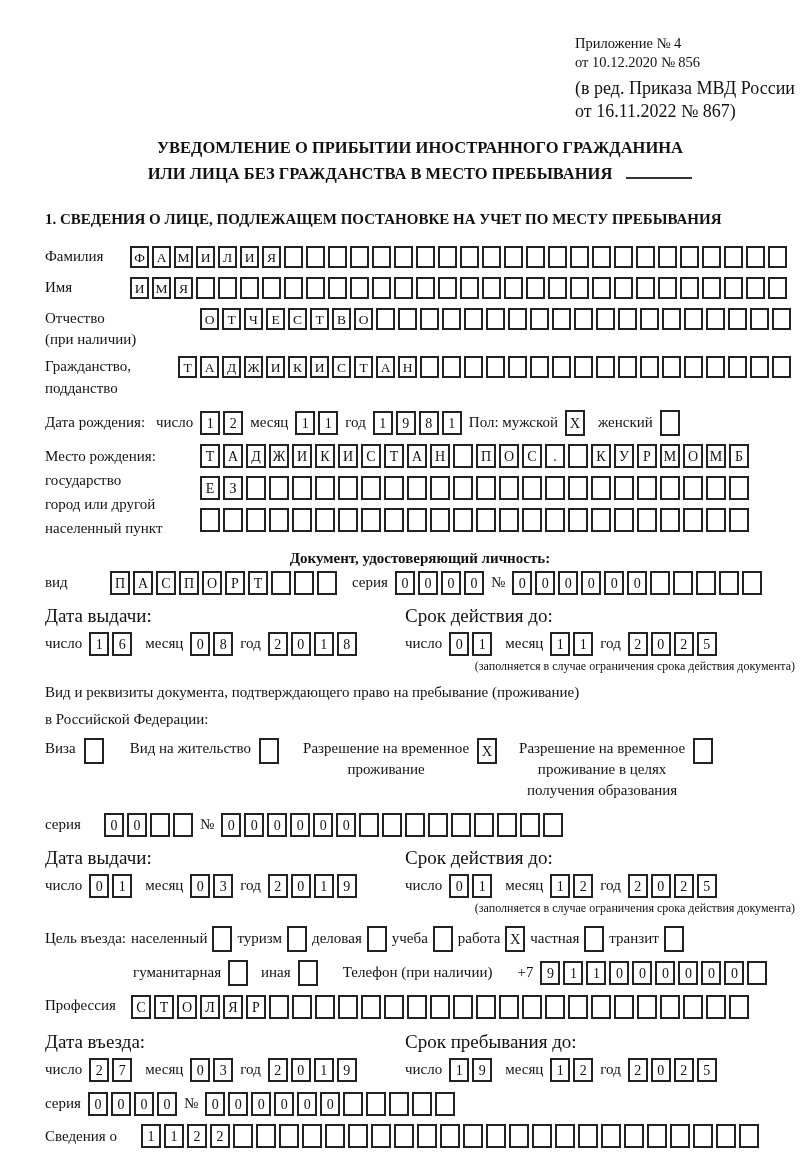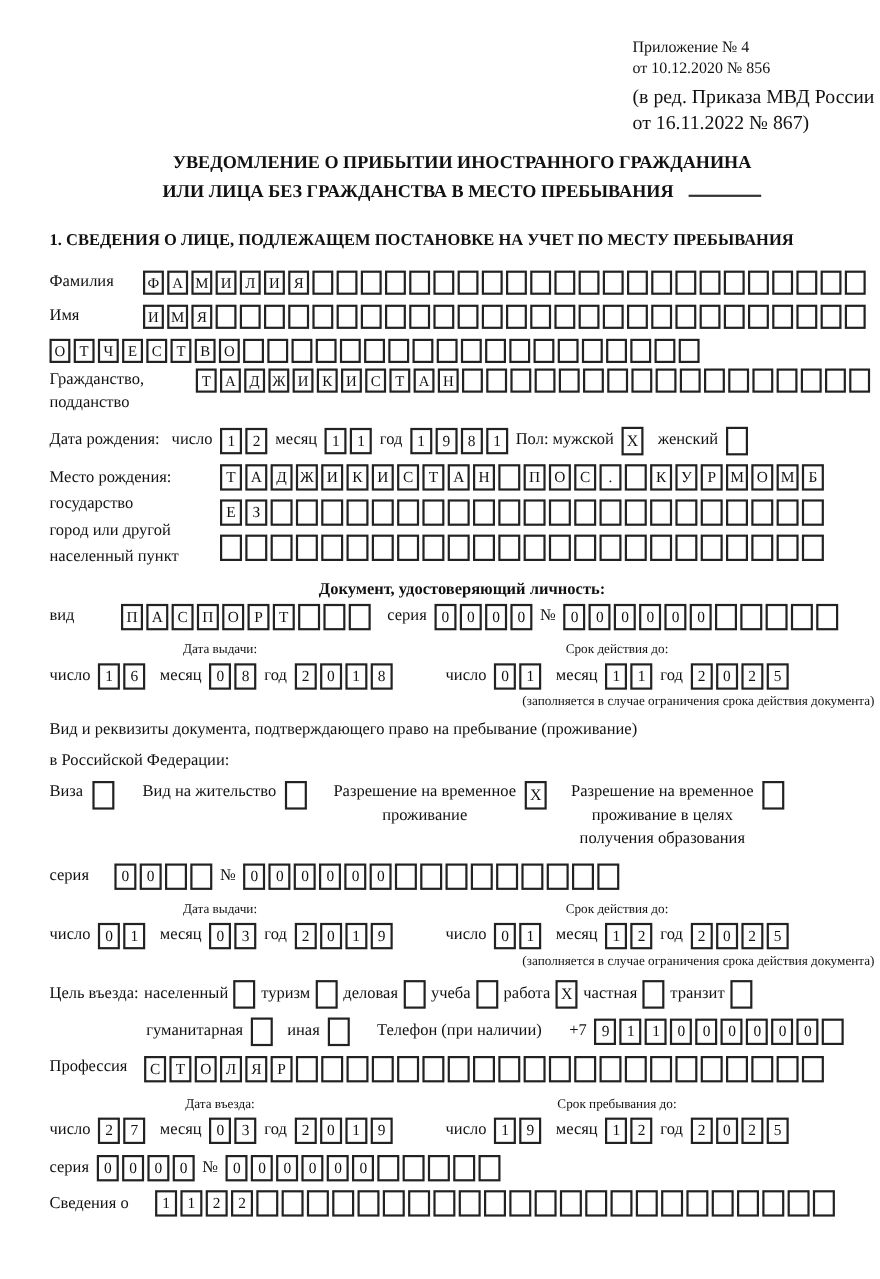--- a/index.html
+++ b/index.html
@@ -15,21 +15,21 @@
   .lbl{font-size:15px;line-height:1.45;flex:none;}
   .boxrow{display:flex;gap:3px;flex:none;}
   .cbox{box-sizing:border-box;border:2px solid #222;text-align:center;background:#fff;flex:none;}
   .sm .cbox{width:19px;height:22px;line-height:19px;font-size:13.5px;}
   .md .cbox{width:20px;height:24px;line-height:21px;font-size:14px;}
   .chk{box-sizing:border-box;display:inline-block;width:20px;height:26px;border:2px solid #222;text-align:center;line-height:23px;font-size:14.5px;flex:none;}
   .inl{display:flex;align-items:center;gap:7px;}
   .dochdr{text-align:center;font-weight:bold;font-size:15px;margin-top:10px;}
   .datecols{display:flex;margin-top:10px;}
   .dcol{flex:none;}
-  .dhead{text-align:center;font-size:12px;margin-bottom:5px;}
+  .dhead{font-size:19px;margin-bottom:5px;}
   .note{font-size:12px;text-align:right;margin-top:3px;}
   .opt{display:flex;align-items:flex-start;gap:8px;}
   .optlbl{font-size:15px;text-align:center;line-height:1.4;}
   .stack{display:flex;flex-direction:column;}
   .gap8{height:8px;}
 </style>
 </head>
 <body>
 
 <div class="page">
@@ -119,20 +119,24 @@
         <span class="cbox"></span>
         <span class="cbox"></span>
         <span class="cbox"></span>
         <span class="cbox"></span>
         <span class="cbox"></span>
         <span class="cbox"></span>
       </div>
   </div>
 
   <div class="row">
+    <div class="lbl stack" style="width:155px;">
+      <span>Отчество</span>
+      <span>(при наличии)</span>
+    </div>
     <div class="boxrow sm">
         <span class="cbox">О</span>
         <span class="cbox">Т</span>
         <span class="cbox">Ч</span>
         <span class="cbox">Е</span>
         <span class="cbox">С</span>
         <span class="cbox">Т</span>
         <span class="cbox">В</span>
         <span class="cbox">О</span>
         <span class="cbox"></span>

